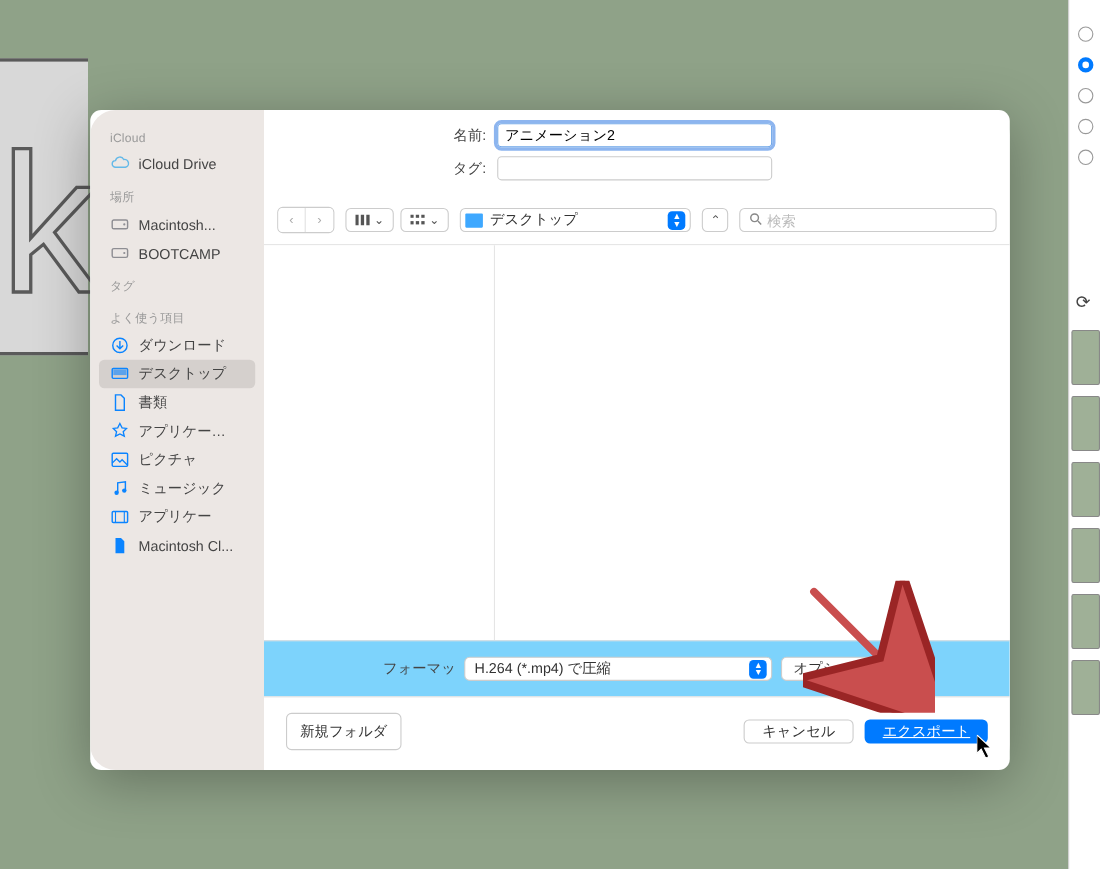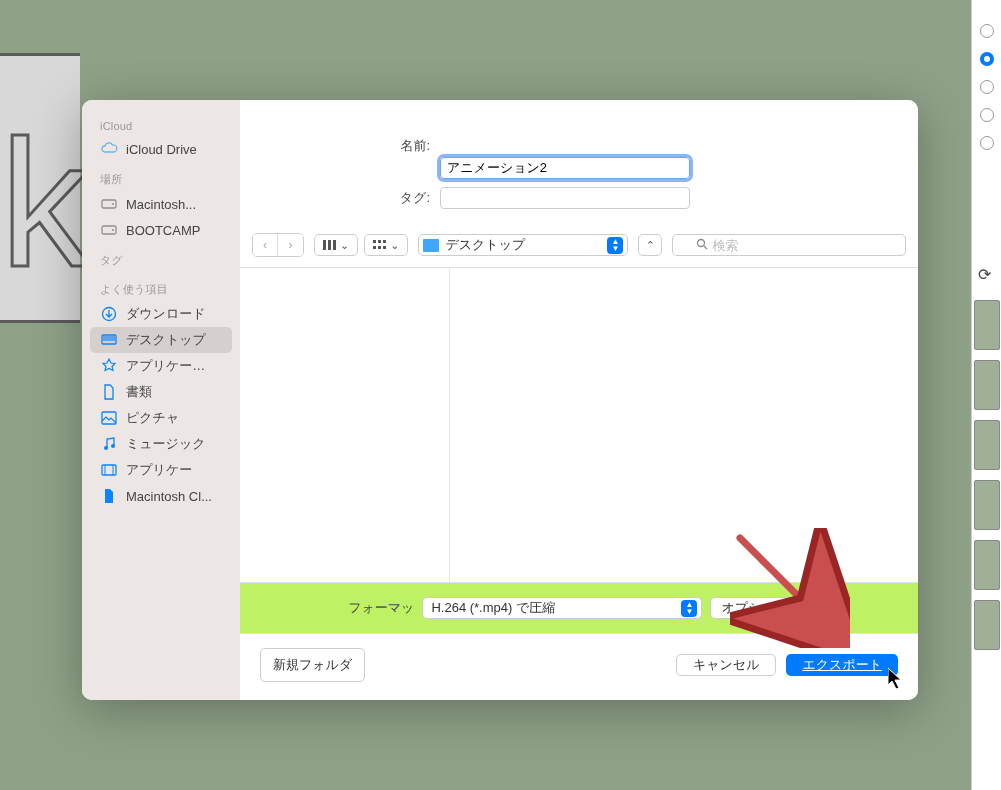--- a/index.html
+++ b/index.html
@@ -91,20 +91,21 @@
       border-radius: 10px;
       box-shadow: 0 10px 50px rgba(0,0,0,0.3);
       display: flex;
       flex-direction: column;
       overflow: hidden;
     }
     .dialog-body {
       display: flex;
       flex: 1;
       overflow: hidden;
+      border-radius: 23px;
     }
     .sidebar {
       width: 158px;
       background: #ece7e4;
       padding: 10px 0;
       font-size: 13px;
       overflow-y: auto;
     }
     .sidebar-header {
       color: #999;
@@ -152,33 +153,33 @@
       display: flex;
       align-items: center;
       margin-bottom: 8px;
     }
     .form-label {
       width: 200px;
       text-align: right;
       font-size: 13px;
       color: #444;
       padding-right: 10px;
+      margin-left: 12px;
     }
     .form-input {
       width: 250px;
       height: 22px;
       border: 1px solid #ccc;
       border-radius: 4px;
       padding: 2px 6px;
       font-size: 13px;
     }
     .form-input.focused {
       outline: 3px solid #8db5ef;
       border-color: #6ca5e8;
-      margin-top: 45px;
     }
     .toolbar {
       display: flex;
       align-items: center;
       padding: 4px 12px 10px 12px;
       gap: 10px;
       border-bottom: 1px solid #e0e0e0;
     }
     .nav-buttons {
       display: flex;
@@ -262,21 +263,21 @@
       font-size: 11px;
       color: #555;
     }
     .search-box {
       flex: 1;
       height: 22px;
       border: 1px solid #ccc;
       border-radius: 5px;
       display: flex;
       align-items: center;
-      padding: 0 23px;
+      padding: 0 8px;
       gap: 4px;
     }
     .search-box input {
       border: none;
       outline: none;
       font-size: 13px;
       width: 100%;
     }
     .search-box input::placeholder { color: #bbb; }
     .file-area {
@@ -288,21 +289,21 @@
       width: 210px;
       border-right: 1px solid #e5e5e5;
     }
     .format-section {
       padding: 14px 20px;
       display: flex;
       align-items: center;
       gap: 8px;
       justify-content: center;
       border-top: 1px solid #e0e0e0;
-      background: #bef264;
+      background: #7dd3fc;
     }
     .format-label {
       font-size: 13px;
       color: #444;
     }
     .format-dropdown {
       width: 280px;
       height: 22px;
       border: 1px solid #ccc;
       border-radius: 5px;
@@ -449,32 +450,32 @@
             <svg width="18" height="18" viewBox="0 0 18 18">
               <rect x="2" y="4" width="14" height="9" rx="1" fill="none" stroke="#0a84ff" stroke-width="1.3"></rect>
               <rect x="3" y="5" width="12" height="5" fill="#0a84ff" opacity="0.6"></rect>
             </svg>
           </span>
           <span class="sidebar-label">デスクトップ</span>
         </div>
         <div class="sidebar-item">
           <span class="sidebar-icon">
             <svg width="18" height="18" viewBox="0 0 18 18">
+              <path d="M5 2h5l3 3v11H5V2z" fill="none" stroke="#0a84ff" stroke-width="1.3"></path>
+            </svg>
+          </span>
+          <span class="sidebar-label">書類</span>
+        </div>
+        <div class="sidebar-item">
+          <span class="sidebar-icon">
+            <svg width="18" height="18" viewBox="0 0 18 18">
               <path d="M9 2l2 4 4 .5-3 3 1 4-4-2-4 2 1-4-3-3 4-.5 2-4z" fill="none" stroke="#0a84ff" stroke-width="1.2"></path>
             </svg>
           </span>
           <span class="sidebar-label">アプリケー…</span>
-        </div>
-        <div class="sidebar-item">
-          <span class="sidebar-icon">
-            <svg width="18" height="18" viewBox="0 0 18 18">
-              <path d="M5 2h5l3 3v11H5V2z" fill="none" stroke="#0a84ff" stroke-width="1.3"></path>
-            </svg>
-          </span>
-          <span class="sidebar-label">書類</span>
         </div>
         <div class="sidebar-item">
           <span class="sidebar-icon">
             <svg width="18" height="18" viewBox="0 0 18 18">
               <rect x="2" y="3" width="14" height="12" rx="1" fill="none" stroke="#0a84ff" stroke-width="1.3"></rect>
               <path d="M2 12l4-4 3 3 2-2 5 5" fill="none" stroke="#0a84ff" stroke-width="1.2"></path>
             </svg>
           </span>
           <span class="sidebar-label">ピクチャ</span>
         </div>

